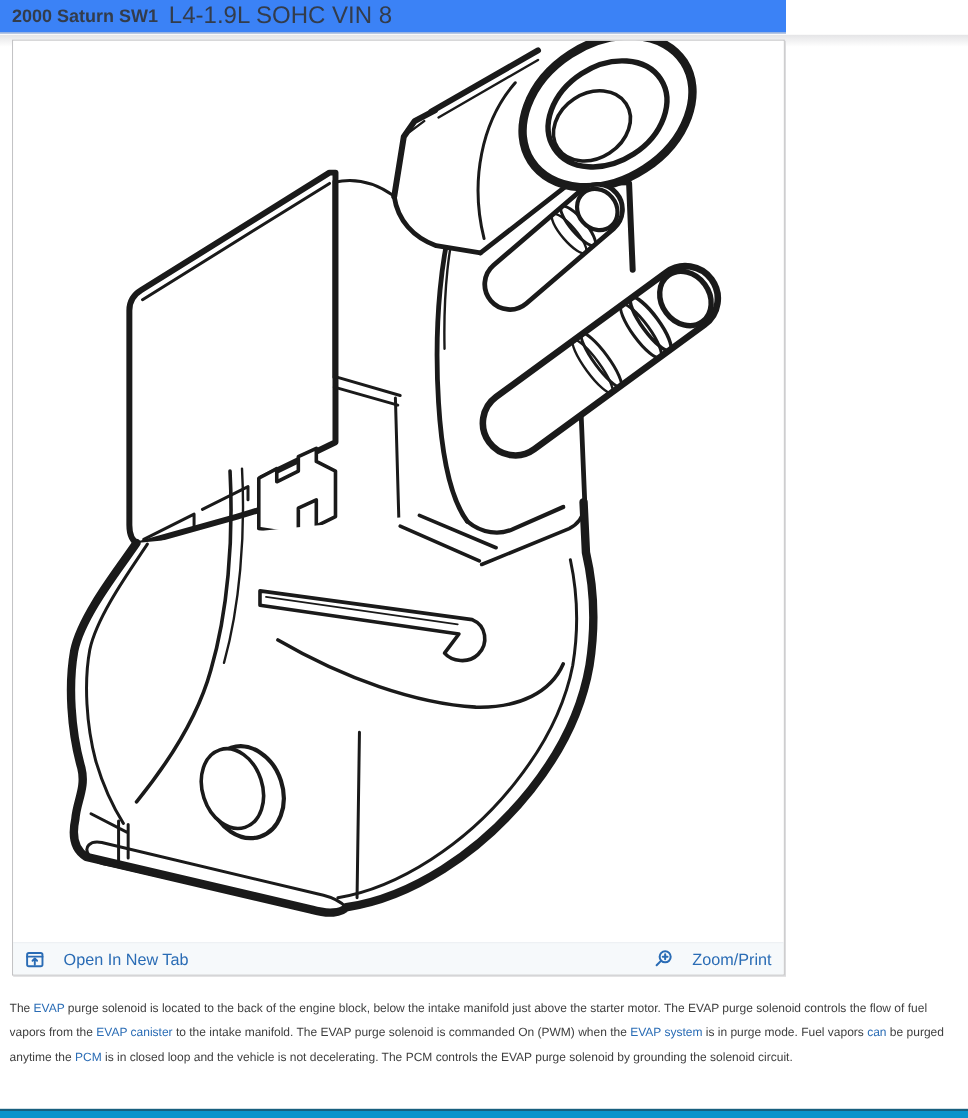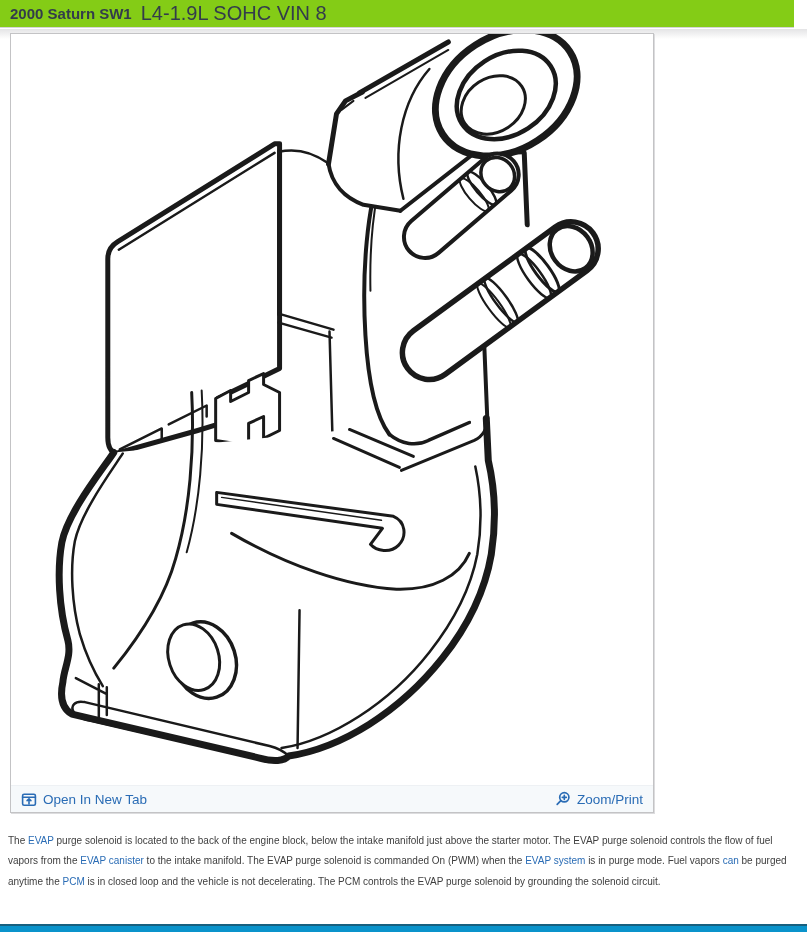--- a/index.html
+++ b/index.html
@@ -1,39 +1,39 @@
 <!DOCTYPE html>
 <html><head>
 <meta charset="utf-8">
 <style>
   * { margin:0; padding:0; box-sizing:border-box; }
   html,body { width:807px; height:932px; background:#fff; overflow:hidden;
               font-family:"Liberation Sans", sans-serif; }
   .page { position:relative; width:807px; height:932px; }
 
   
-  .hdr { position:absolute; left:0; top:0; width:794px; height:28px;
-         background:#84cc16; border-bottom:1px solid #d4d4d6;
+  .hdr { position:absolute; left:0; top:0; width:655px; height:28px;
+         background:#3b82f6; border-bottom:1px solid #d4d4d6;
          display:flex; align-items:center; padding-left:10px; }
   .hdr-shadow { position:absolute; left:0; top:29px; width:807px; height:10px;
          background:linear-gradient(#e4e4e6, rgba(255,255,255,0)); }
   .hdr .t1 { font-size:15px; font-weight:bold; color:#333c4b; }
   .hdr .t2 { font-size:20px; color:#333c4b; margin-left:9px; }
 
   
   .panel { position:absolute; left:10px; top:33px; width:644px; height:780px;
            background:#fff; border:1px solid #c3c3c5;
            box-shadow:1px 1px 0 #dcdcde; display:flex; flex-direction:column; }
   .canvas { position:relative; flex:1 1 auto; overflow:hidden; background:#fff; }
   .canvas svg.diagram { position:absolute; left:0; top:0; width:100%; height:100%; }
 
   .ftoolbar { flex:0 0 27px; background:#f6f9fb; border-top:1px solid #eef1f4;
               display:flex; align-items:center; justify-content:space-between;
               padding:0 10px; }
-  .flink { display:inline-flex; align-items:center; gap:6px; color:#2a6cb5;
+  .flink { display:inline-flex; align-items:center; gap:16px; color:#2a6cb5;
            font-size:13.5px; text-decoration:none; cursor:pointer; }
   .flink svg { display:block; }
 
   
   .desc { position:absolute; left:8px; top:831px; width:792px; height:101px;
           font-size:10px; line-height:20.4px; color:#3e3e3e; overflow:hidden; }
   .desc a.txt-link { color:#2a6cb5; text-decoration:none; }
 
   
   .bottom-bar { position:absolute; left:0; bottom:0; width:807px; height:8px;

